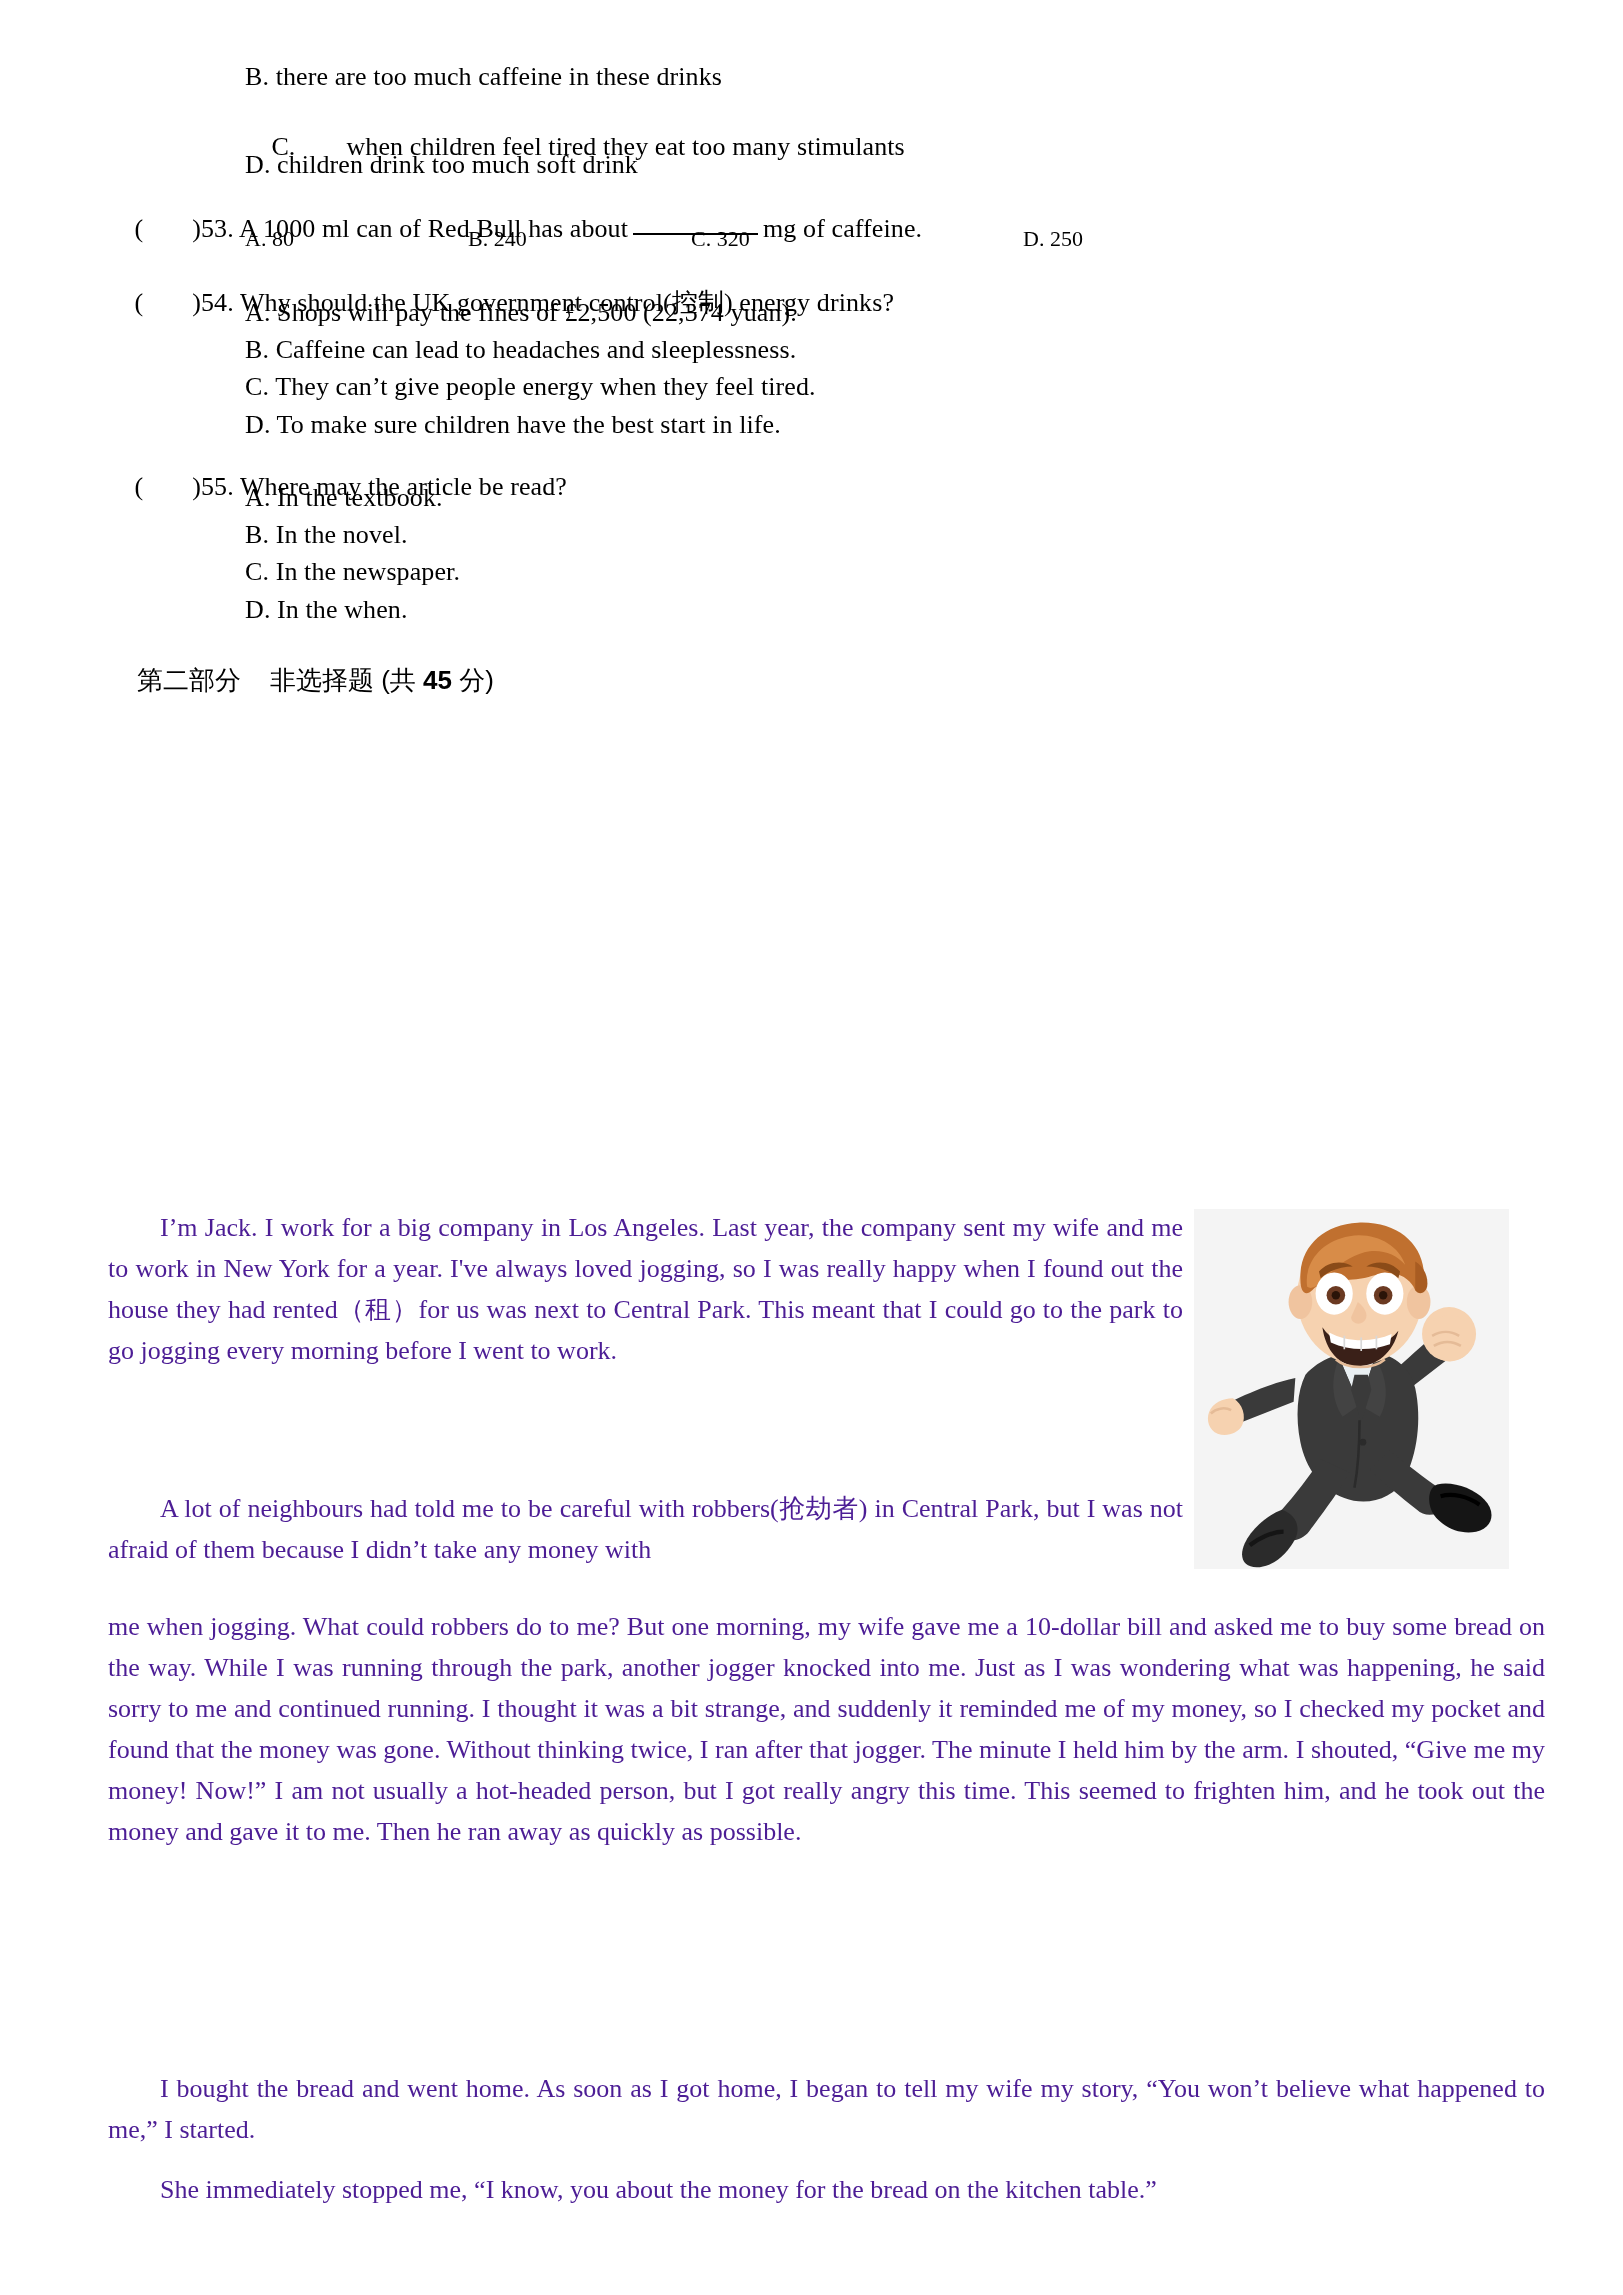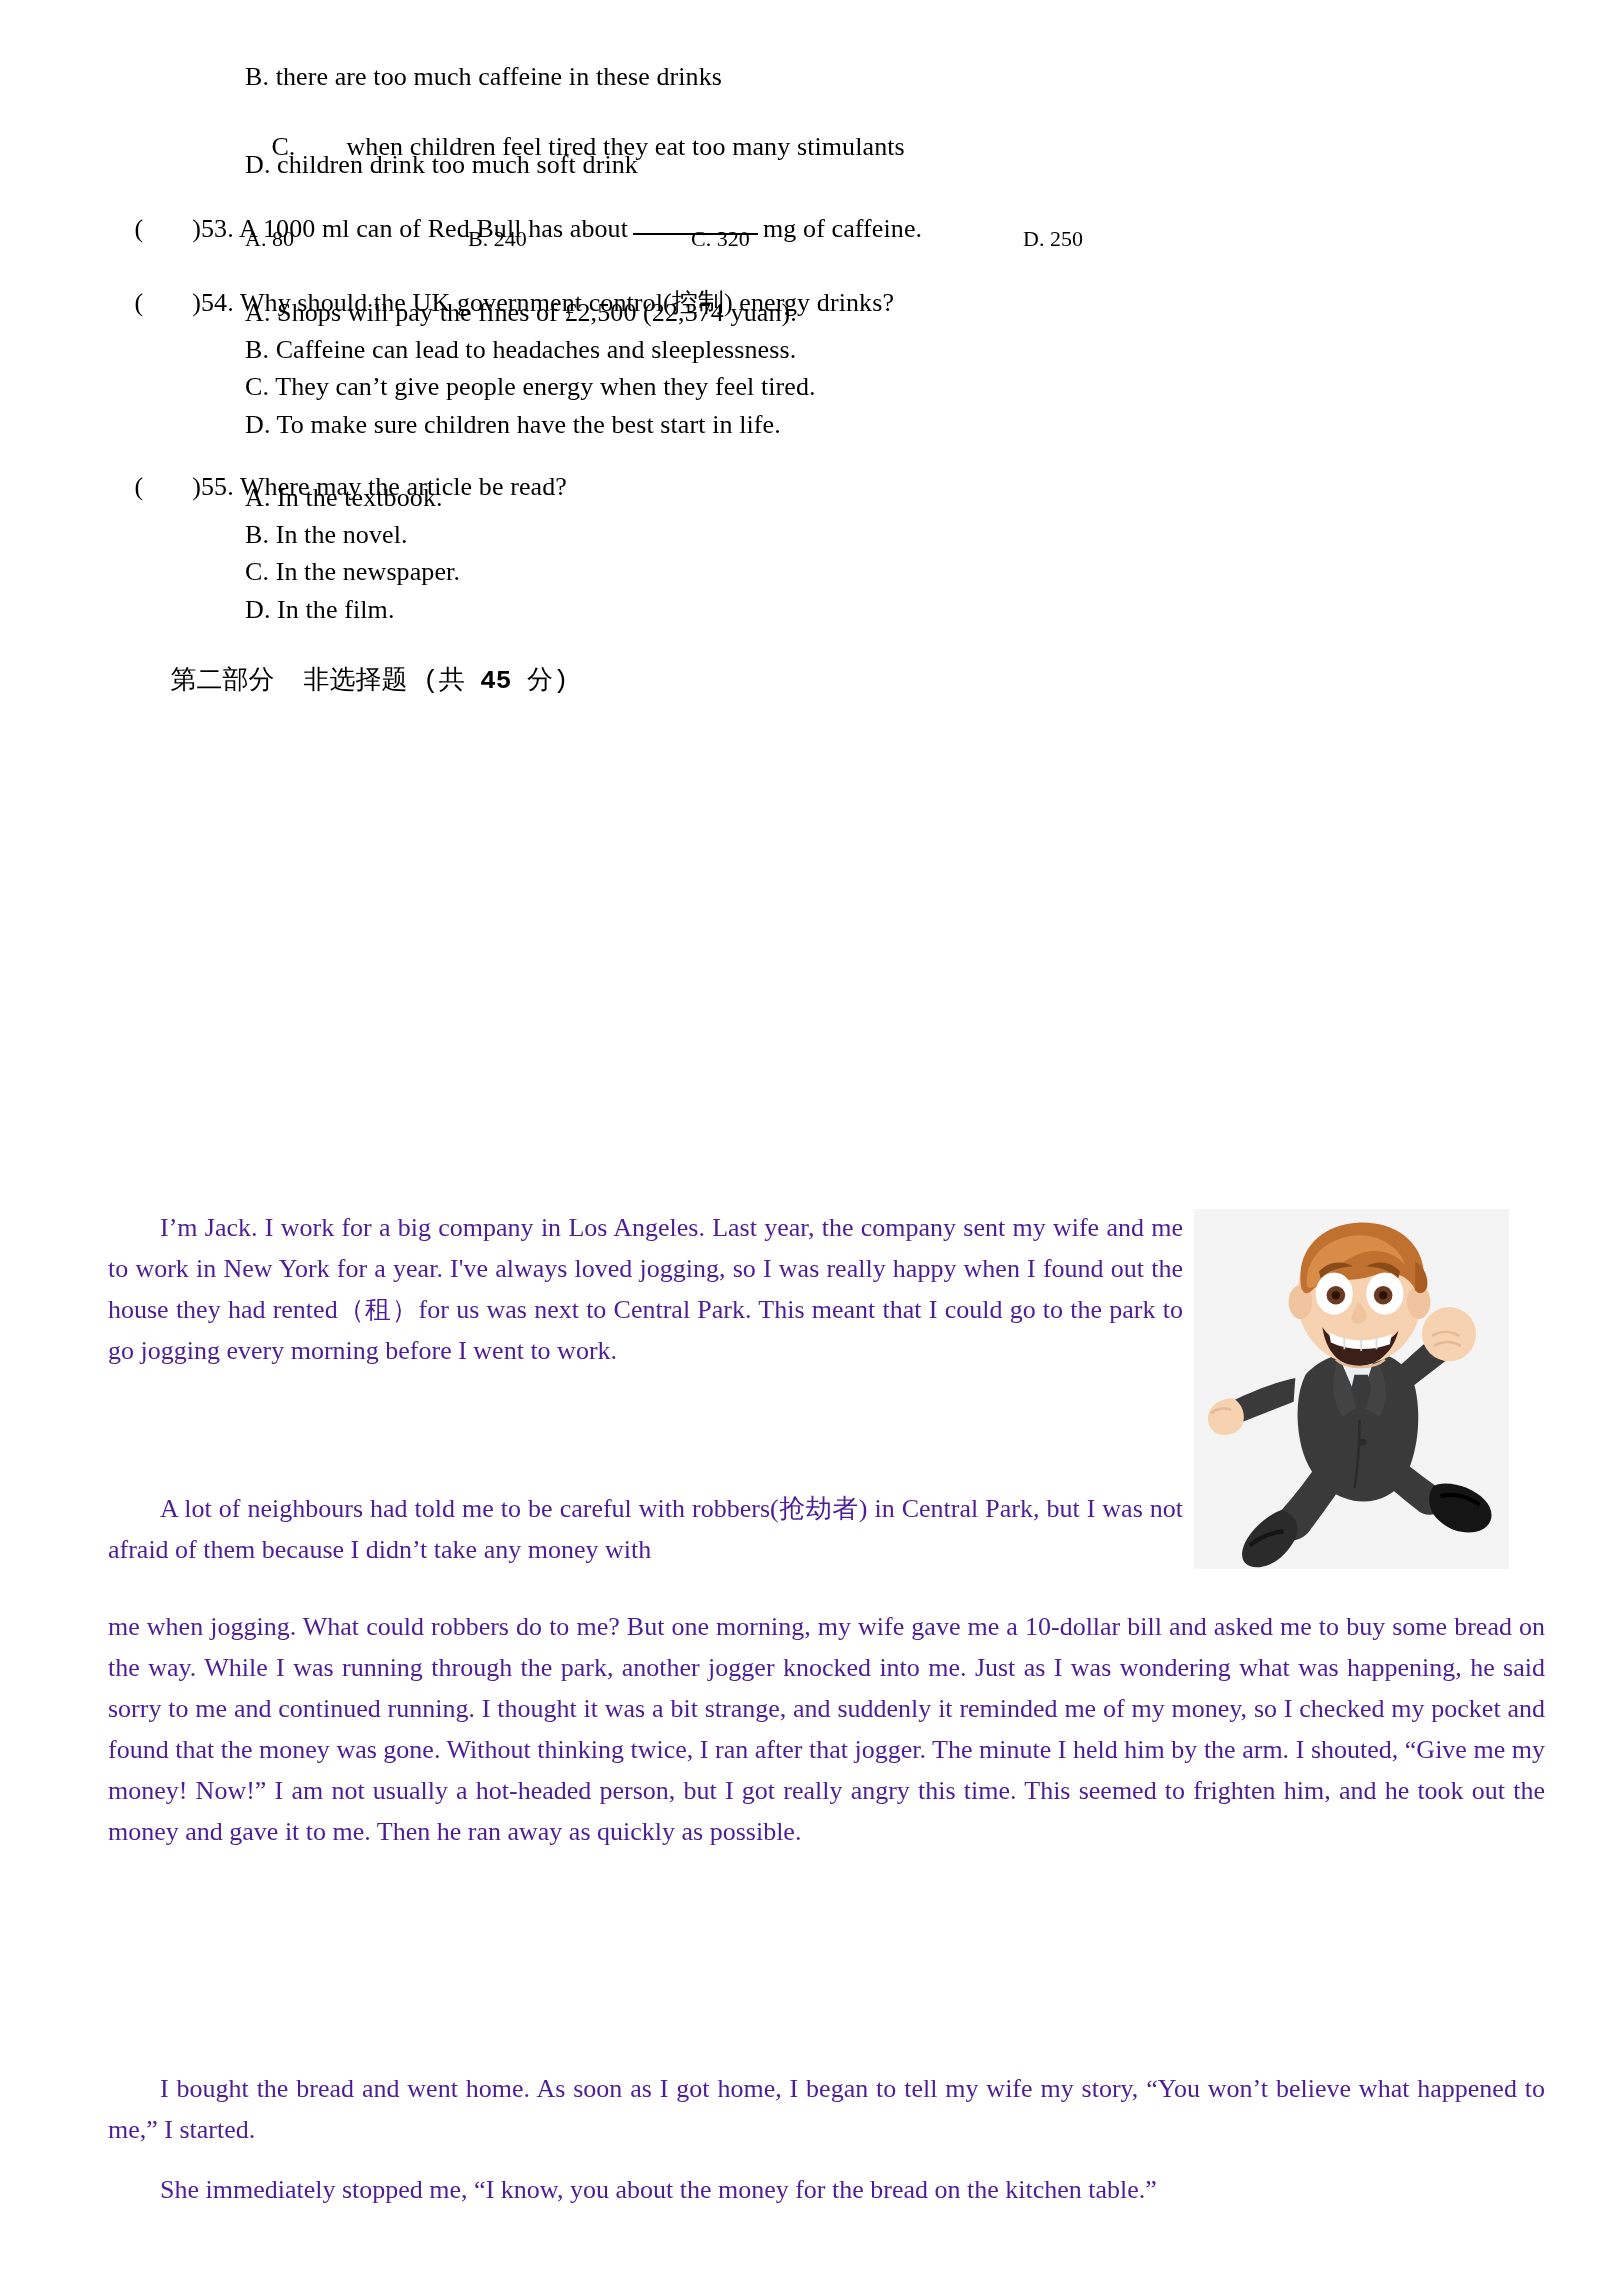--- a/index.html
+++ b/index.html
@@ -59,21 +59,21 @@
     white-space: pre;
   }
   .optrow span.cell { position: absolute; top: 0; }
 
   
   .cn-head {
     position: absolute;
     left: 108px;
     font-size: 26px;
     white-space: pre;
-    font-family: Liberation Mono, monospace;
+    font-family: Liberation Sans, sans-serif;
   }
   .cn-head b { font-weight: 700; }
 
   
   .para {
     position: absolute;
     font-size: 26px;
     line-height: 41px;
     text-align: justify;
     text-align-last: left;
@@ -136,21 +136,21 @@
   <div class="line opt" style="top:359px;">C. They can’t give people energy when they feel tired.</div>
   <div class="line opt" style="top:397px;">D. To make sure children have the best start in life.</div>
 
   <div class="line stem" style="top:433px;">
     <span>(</span><span style="display:inline-block;width:49px;"></span><span>)</span><span>55.</span> <span>Where may the article be read?</span>
   </div>
 
   <div class="line opt" style="top:470px;">A. In the textbook.</div>
   <div class="line opt" style="top:507px;">B. In the novel.</div>
   <div class="line opt" style="top:544px;">C. In the newspaper.</div>
-  <div class="line opt" style="top:582px;">D. In the film.</div>
+  <div class="line opt" style="top:582px;">D. In the when.</div>
 
   <div class="cn-head" style="top:617px;">
     <span>第二部分</span><span style="display:inline-block;width:29px;"></span><span>非选择题</span> <span>(共</span> <b>45</b> <span>分)</span>
   </div>
 
 
   <div class="figure">
     <svg viewBox="0 0 373 426" xmlns="http://www.w3.org/2000/svg" aria-hidden="true">
       <rect x="0" y="0" width="373" height="426" fill="#f4f4f4"></rect>
 

